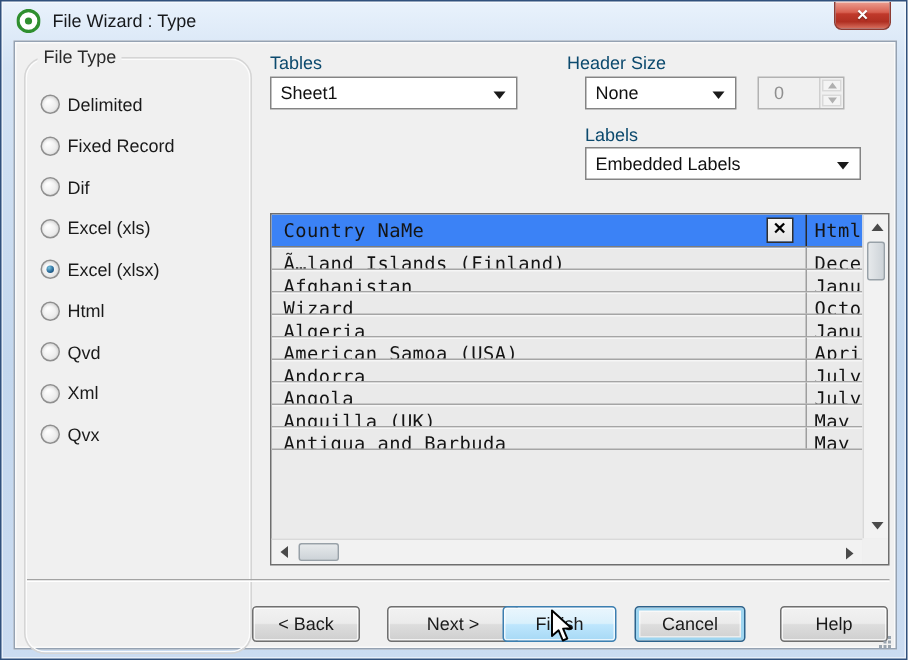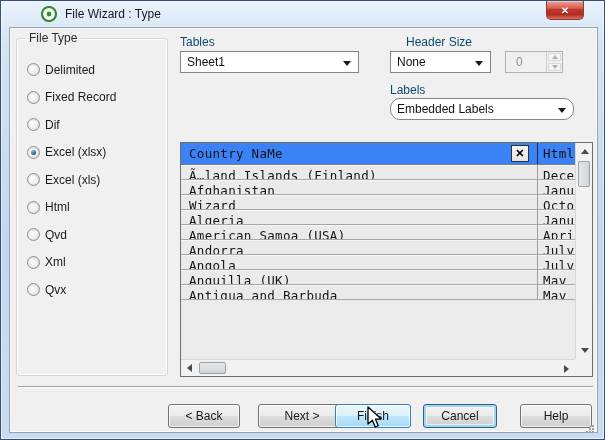--- a/index.html
+++ b/index.html
@@ -7,21 +7,21 @@
   body { position:relative; background:#fff; overflow:hidden; }
 
   .window {
     position:absolute; inset:0;
     border:1px solid #30507c;
     background:linear-gradient(180deg,#e9f2fc 0%, #d4e3f4 10%, #c3d7ee 55%, #cbdcf1 100%);
     box-shadow: inset 0 0 0 1px rgba(255,255,255,.55);
   }
 
   
-  .titlebar { position:absolute; left:0; top:0; right:12px; height:26px; display:flex; align-items:center;padding-left:30px; }
+  .titlebar { position:absolute; left:0; top:0; right:2px; height:26px; display:flex; align-items:center; }
   .app-icon { margin-left:10px; width:16px; height:16px; display:inline-flex; }
   .title { margin-left:8px; font-size:12px; color:#17191c; }
   .close-btn {
     position:absolute; right:8px; top:0; width:38px; height:19px;
     border:1px solid #8c3c34; border-top:none; border-radius:0 0 5px 5px;
     background:linear-gradient(180deg,#eda193 0%, #d85f50 40%, #c0392b 46%, #b02f22 75%, #d8705f 100%);
     box-shadow: inset 0 1px 0 rgba(255,255,255,.45);
     display:flex; align-items:center; justify-content:center;
     color:#fff; font-size:10px; font-weight:bold; text-shadow:0 1px 1px rgba(0,0,0,.45);
     cursor:default;
@@ -32,22 +32,22 @@
     position:absolute; left:8px; top:26px; width:589px; height:406px;
     background:#f0f0f0; border:1px solid #95a2b2;
     box-shadow: inset 0 0 0 1px #fafafa;
   }
   
 
   .label { position:absolute; font-size:12px; color:#0c4a6e; }
 
   
   .groupbox {
-    position:absolute; left:6px; top:10px; width:152px; height:338px;
-    border:1px solid #d5d5d5; border-radius:3px;
+    position:absolute; left:6px; top:10px; width:152px; height:398px;
+    border:1px solid #d5d5d5; border-radius:14px;
     box-shadow: inset 0 0 0 1px #fcfcfc;
   }
   .gb-label { position:absolute; left:8px; top:-8px; background:#f0f0f0; padding:0 4px; font-size:12px; color:#2b2b2b; }
   .radios { position:absolute; left:10px; top:17px; right:4px; }
   .radio-item { display:flex; align-items:center; height:27.5px; cursor:default; }
   .radio {
     width:13px; height:13px; border-radius:50%;
     border:1px solid #8f8f8f;
     background:radial-gradient(circle at 35% 30%, #ffffff 0%, #ededed 60%, #d5d5d5 100%);
     box-shadow: inset 0 1px 2px rgba(0,0,0,.12);
@@ -62,25 +62,25 @@
   
   .combo {
     position:absolute; height:22px; background:#fff; border:1px solid #848484;
     display:flex; align-items:center; font-size:12px; color:#111; padding-left:6px; cursor:default;
   }
   .combo .arrow {
     position:absolute; right:7px; top:9px;
     width:0; height:0; border-left:4px solid transparent; border-right:4px solid transparent;
     border-top:5px solid #1a1a1a;
   }
-  .combo-tables { left:170px; top:23px; width:179px; }
+  .combo-tables { left:170px; top:23px; width:165px; }
   .combo-headersize { left:380px; top:23px; width:101px; }
-  .combo-labels { left:380px; top:70px; width:184px;border-radius:10px; }
+  .combo-labels { left:380px; top:70px; width:184px; }
   .lbl-tables { left:170px; top:7px; }
-  .lbl-headersize { left:396px; top:7px; }
+  .lbl-headersize { left:368px; top:7px; }
   .lbl-labels { left:380px; top:55px; }
 
   
   .spinner {
     position:absolute; left:495px; top:23px; width:58px; height:22px;
     border:1px solid #b2b2b2; background:#f0f0f0; display:flex;
   }
   .spinner .val { flex:1; font-size:12px; color:#8f8f8f; padding-left:10px; line-height:20px; }
   .spin-btns { width:16px; border-left:1px solid #cfcfcf; display:flex; flex-direction:column; }
   .spin-btns .sb { flex:1; display:flex; align-items:center; justify-content:center; background:#f4f4f4; border:1px solid #d9d9d9; margin:1px; }
@@ -183,26 +183,26 @@
         </div>
         <div class="radio-item">
           <span class="radio"></span>
           <span class="rlabel">Fixed Record</span>
         </div>
         <div class="radio-item">
           <span class="radio"></span>
           <span class="rlabel">Dif</span>
         </div>
         <div class="radio-item">
+          <span class="radio"></span>
+          <span class="rlabel">Excel (xls)</span>
+        </div>
+        <div class="radio-item">
           <span class="radio selected"></span>
           <span class="rlabel">Excel (xlsx)</span>
-        </div>
-        <div class="radio-item">
-          <span class="radio"></span>
-          <span class="rlabel">Excel (xls)</span>
         </div>
         <div class="radio-item">
           <span class="radio"></span>
           <span class="rlabel">Html</span>
         </div>
         <div class="radio-item">
           <span class="radio"></span>
           <span class="rlabel">Qvd</span>
         </div>
         <div class="radio-item">

